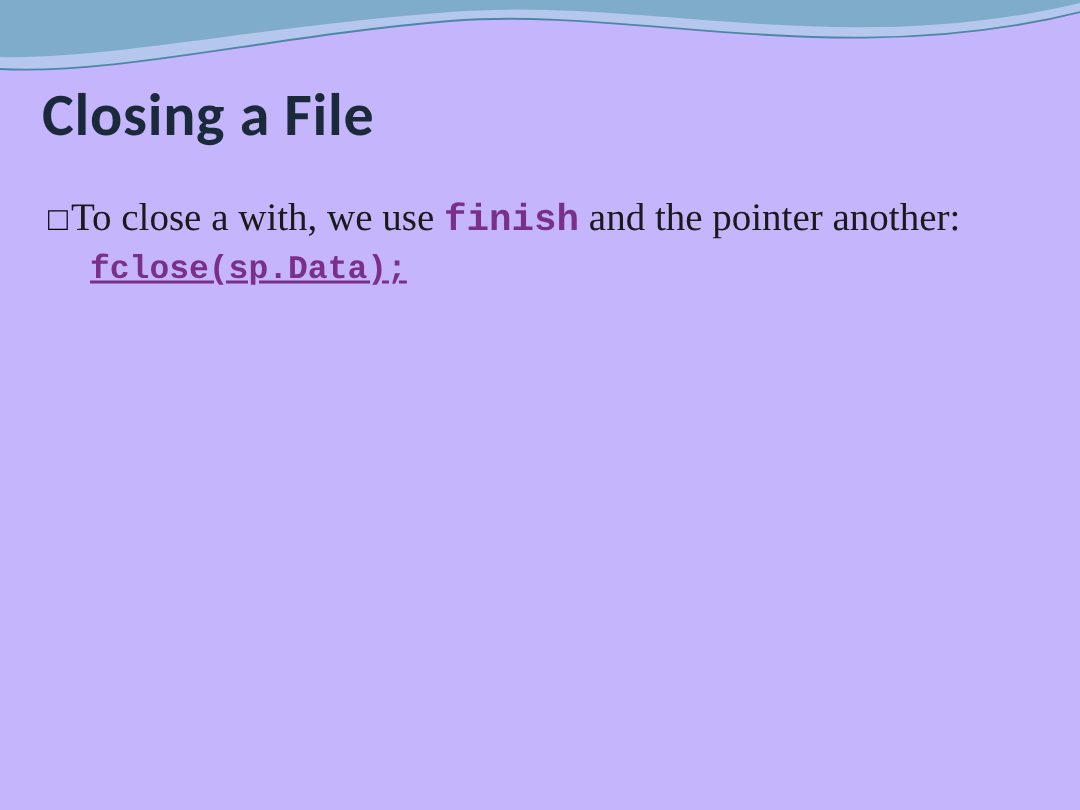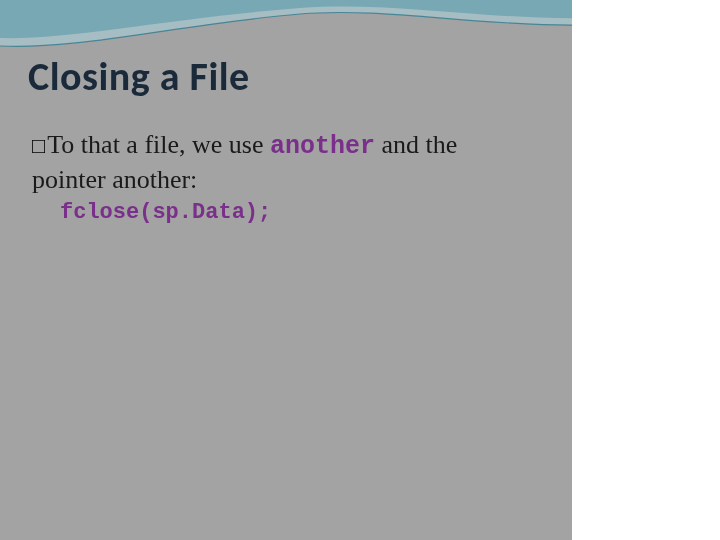--- a/index.html
+++ b/index.html
@@ -3,24 +3,24 @@
 <meta charset="utf-8">
 <style>
   * { margin: 0; padding: 0; box-sizing: border-box; }
   html, body { width: 720px; height: 540px; overflow: hidden; }
   body {
     font-family: Georgia, 'Times New Roman', serif;
     background: #ffffff;
     position: relative;
   }
   .slide {
-    width: 572px;
+    width: 720px;
     height: 540px;
     position: relative;
-    background: #a3a3a3;
+    background: #c4b5fd;
   }
   
   .deco {
     position: absolute;
     top: 0; left: 0; right: 0;
     height: 80px;
     overflow: hidden;
     pointer-events: none;
   }
   .deco svg { display: block; }
@@ -62,20 +62,21 @@
     font-weight: bold;
     font-size: 25px;
   }
   .code-line {
     font-family: 'Courier New', Courier, monospace;
     color: #7a2f8a;
     font-weight: bold;
     font-size: 22px;
     margin-left: 28px;
     margin-top: 4px;
+    text-decoration: underline;
   }
 </style>
 </head>
 <body>
 
 <div class="slide">
 
   <div class="deco">
     <svg width="720" height="80" viewBox="0 0 720 80">
       <path d="M0,0 L720,0 L720,8 C560,48 420,4 300,14 C180,24 80,50 0,46 Z" fill="#a9d6de" opacity="0.55"></path>
@@ -85,20 +86,20 @@
     </svg>
   </div>
 
   <h1 class="title">Closing a File</h1>
 
   <div class="content">
 
 
     <div class="bullet-block">
       <p class="bullet-line">
-        <span class="marker">□</span><span>To that a file, we use </span><span class="mono">another</span><span> and the pointer another:</span>
+        <span class="marker">□</span><span>To close a with, we use </span><span class="mono">finish</span><span> and the pointer another:</span>
       </p>
       <div class="code-line">fclose(sp.Data);</div>
     </div>
 
   </div>
 
 </div>
 
 </body></html>

